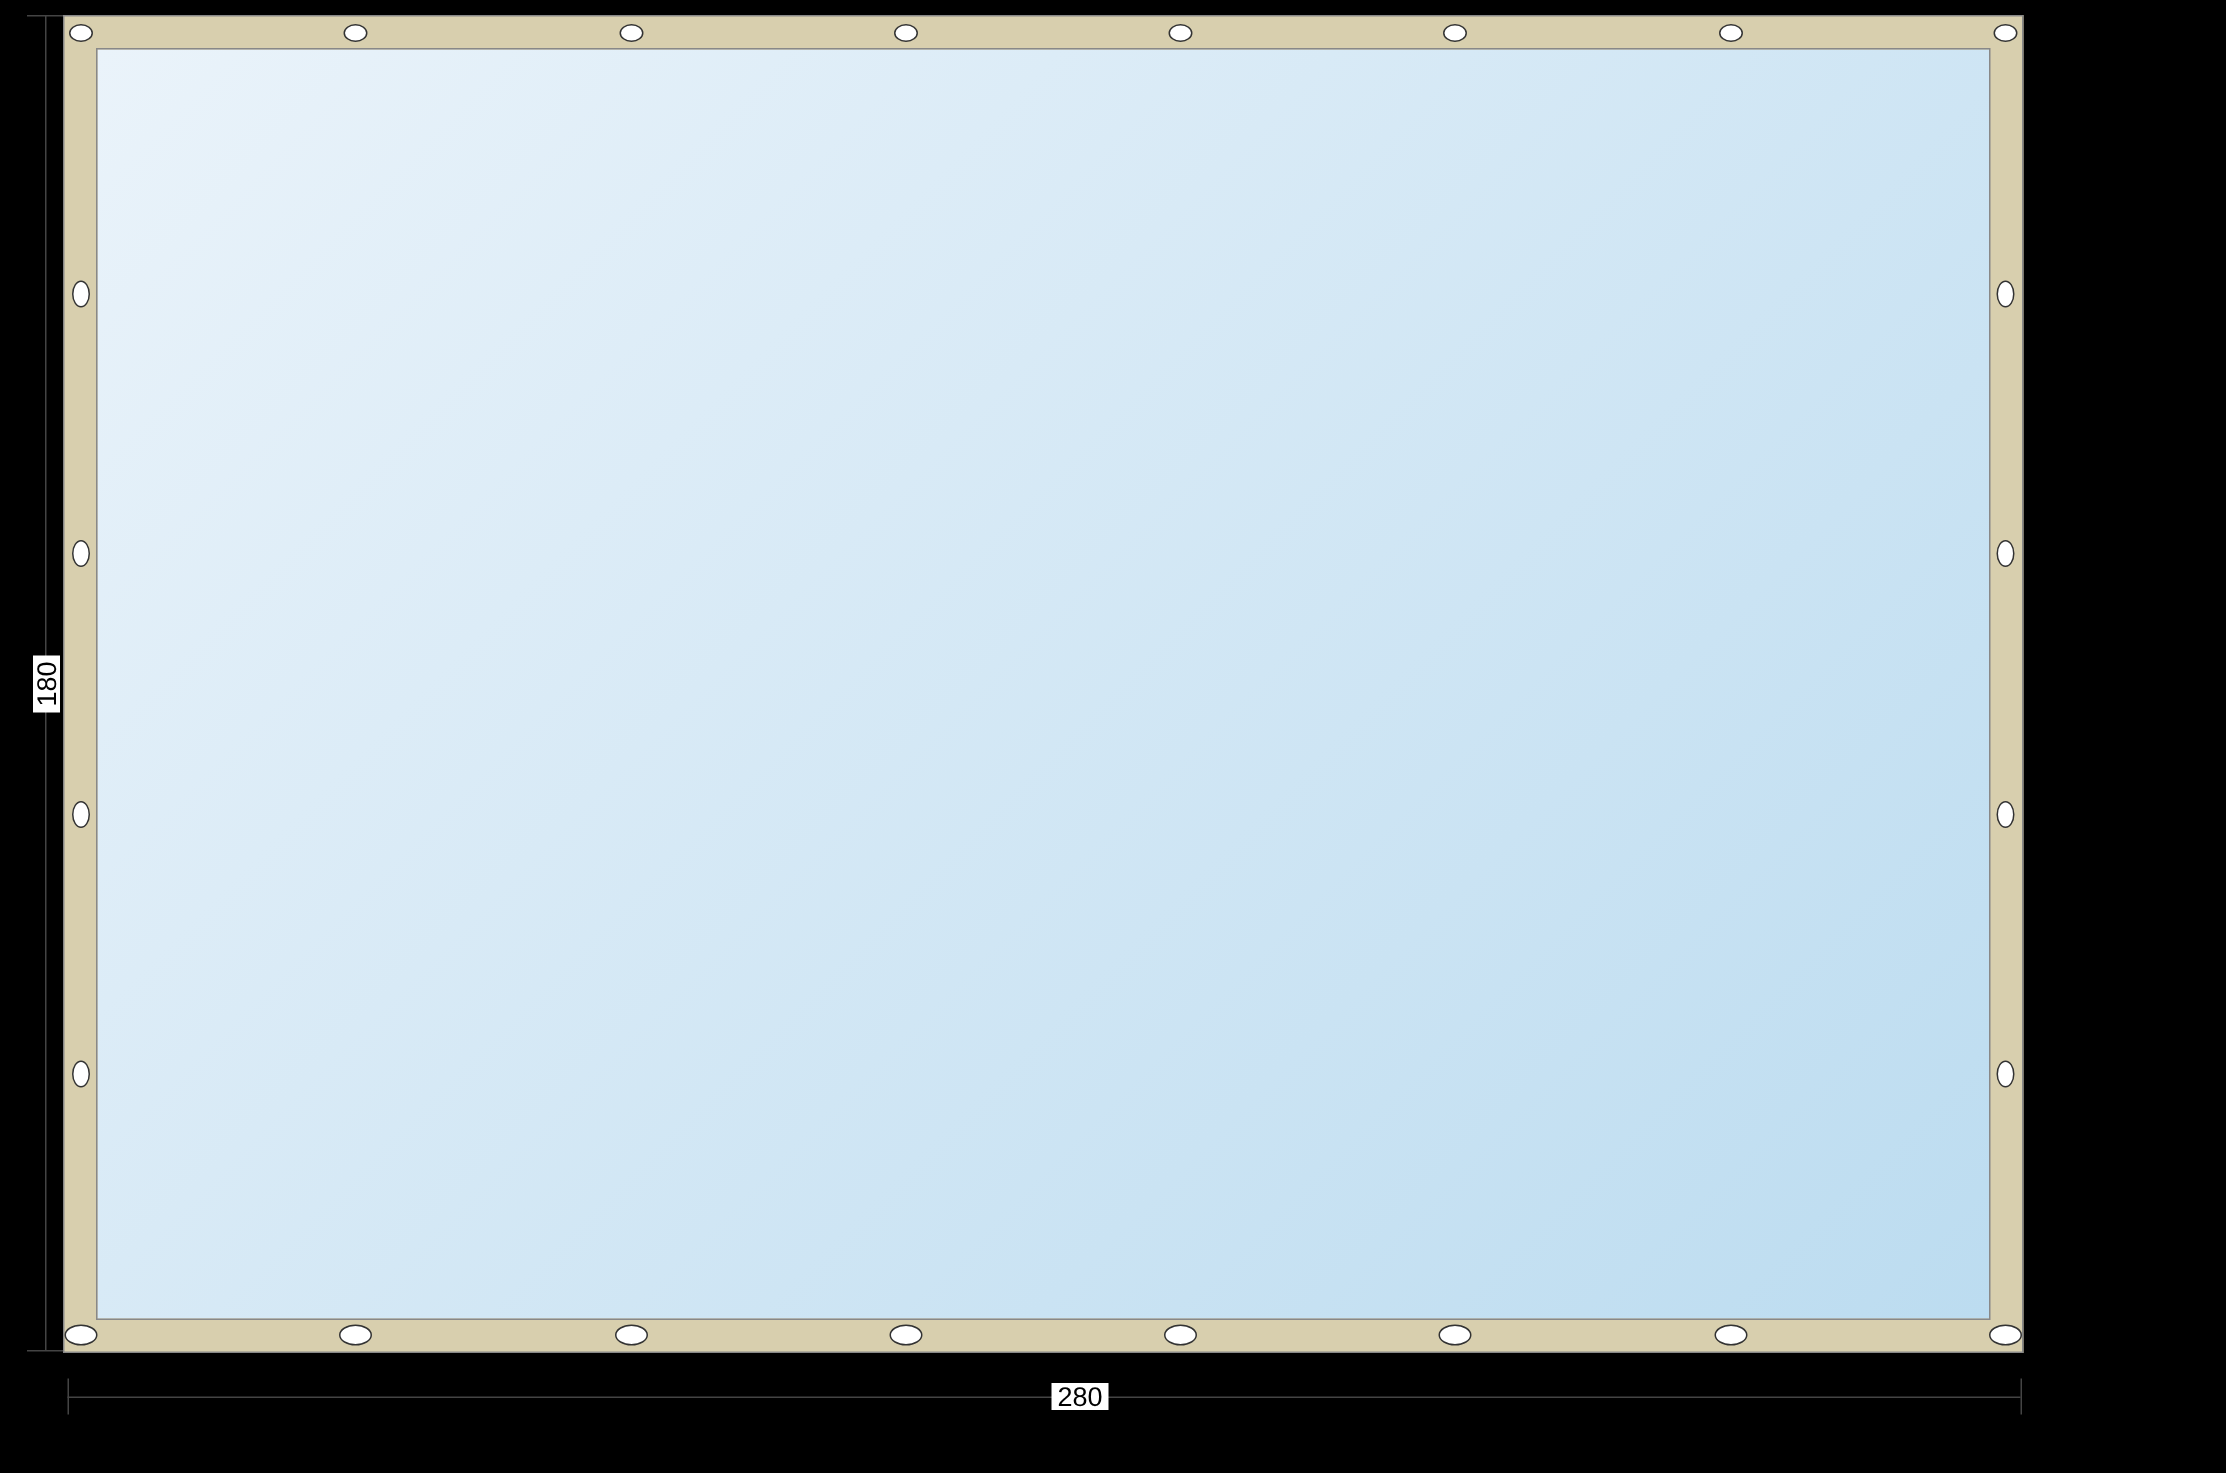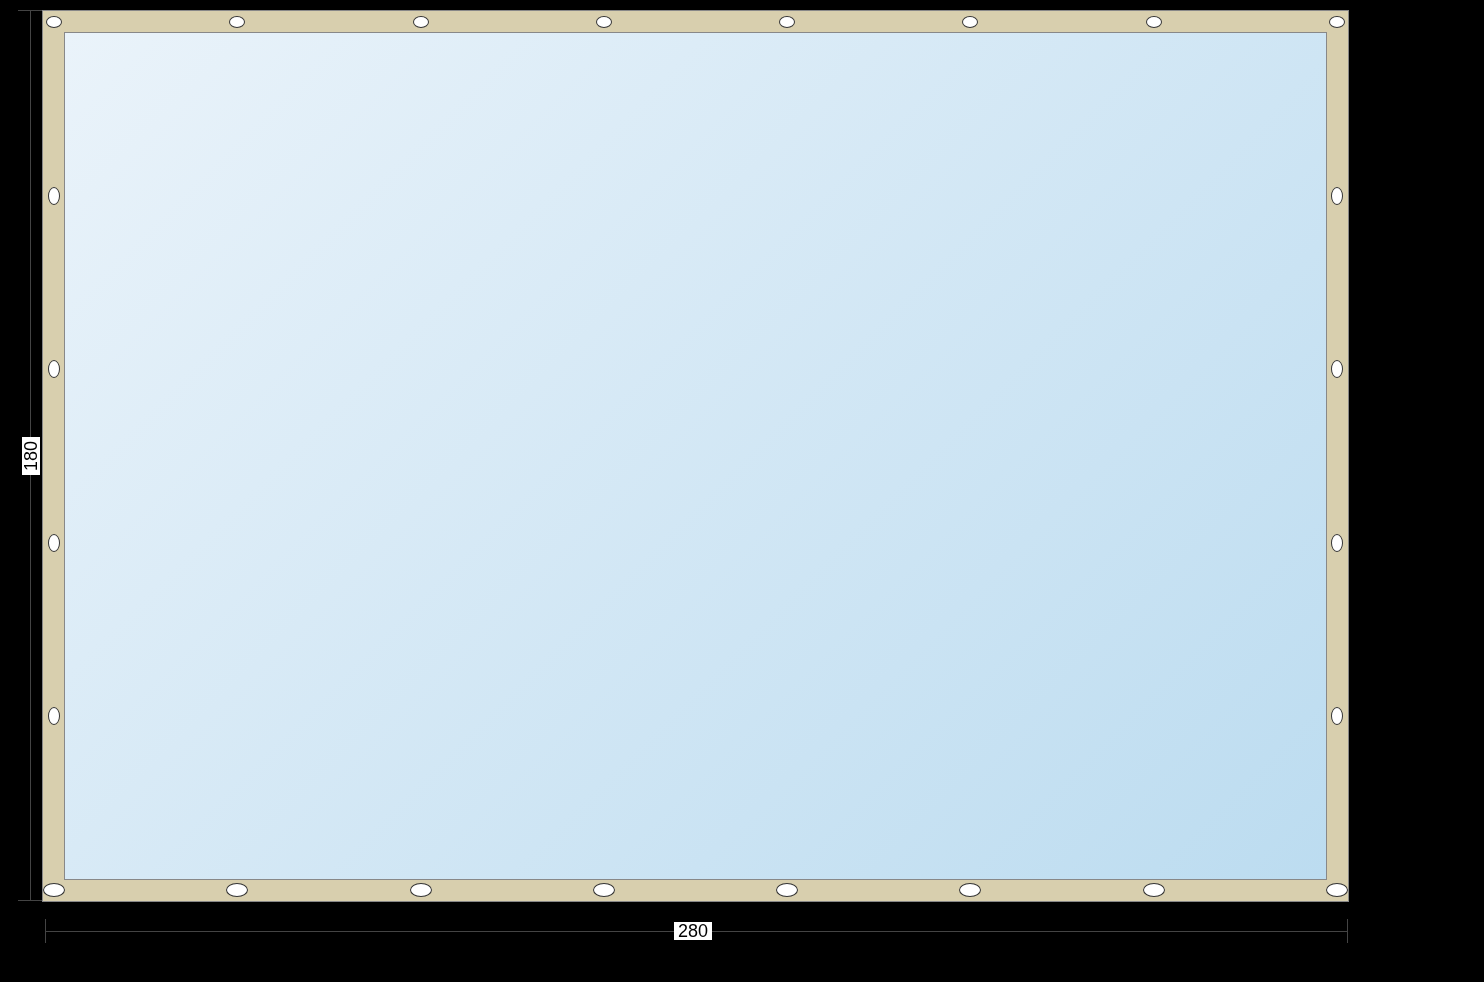--- a/index.html
+++ b/index.html
@@ -44,20 +44,20 @@
       <div class="grommet" style="left: 48px; top: 707.4px; width: 10px; height: 16px;"></div>
       <div class="grommet" style="left: 1331px; top: 186.6px; width: 10px; height: 16px;"></div>
       <div class="grommet" style="left: 1331px; top: 360.2px; width: 10px; height: 16px;"></div>
       <div class="grommet" style="left: 1331px; top: 533.8px; width: 10px; height: 16px;"></div>
       <div class="grommet" style="left: 1331px; top: 707.4px; width: 10px; height: 16px;"></div>
     </div>
 
   <div class="dimline" id="dim-b" style="left: 45px; top: 931px; width: 1302px; height: 1px;"></div>
   <div class="tick" id="dim-b-t1" style="left: 45px; top: 919px; width: 1px; height: 24px;"></div>
   <div class="tick" id="dim-b-t2" style="left: 1347px; top: 919px; width: 1px; height: 24px;"></div>
-  <div class="dimlabel" id="dim-b-lbl" style="left: 674px; top: 922px;">280</div>
+  <div class="dimlabel" id="dim-b-lbl" style="left: 701px; top: 922px;">280</div>
 
   <div class="dimline" id="dim-l" style="left: 30px; top: 10px; width: 1px; height: 890px;"></div>
   <div class="tick" id="dim-l-t1" style="left: 18px; top: 10px; width: 24px; height: 1px;"></div>
   <div class="tick" id="dim-l-t2" style="left: 18px; top: 900px; width: 24px; height: 1px;"></div>
   <div class="dimlabel vlabel" id="dim-l-lbl" style="left: 22px; top: 475px;">180</div>
 
 </div>
 
 </body></html>

